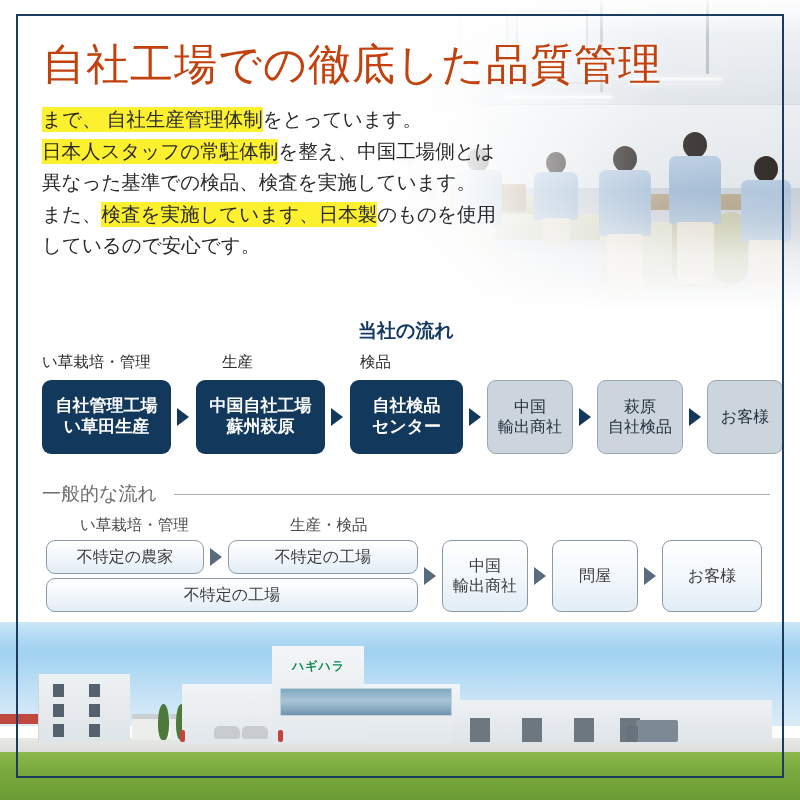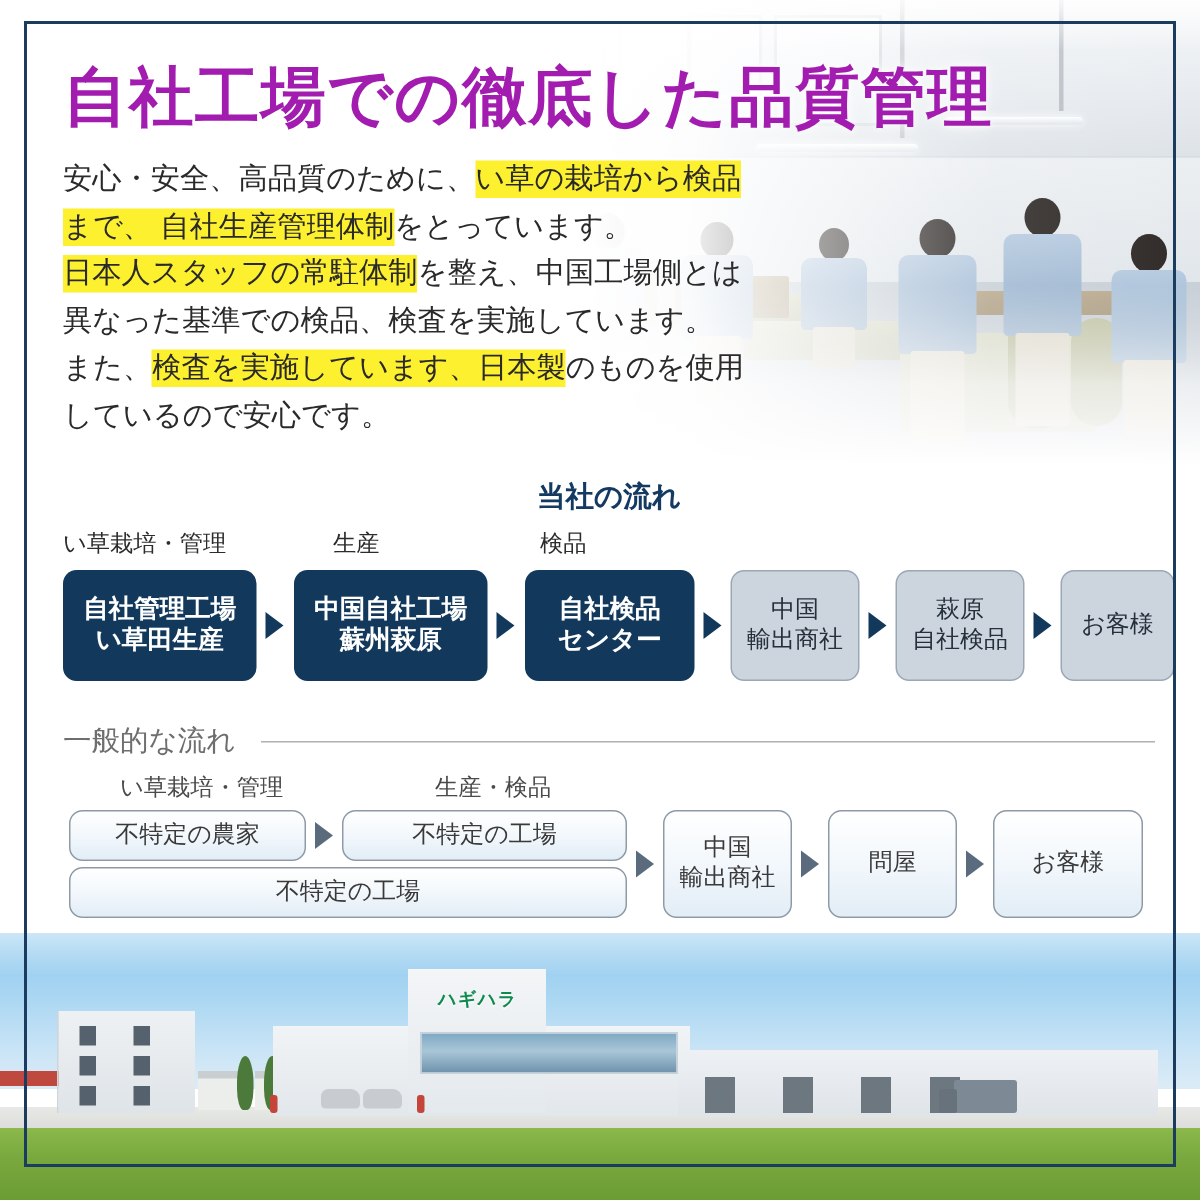--- a/index.html
+++ b/index.html
@@ -115,22 +115,22 @@
     border: 2px solid #1b3b5f;
     z-index: 40;
     pointer-events: none;
   }
 
   
   .content { position: absolute; inset: 0; z-index: 20; }
 
   .title {
     position: absolute; left: 42px; top: 36px;
-    font-size: 43px; font-weight: 700; letter-spacing: 1px;
-    color: #a21caf;
+    font-size: 43px; font-weight: 400; letter-spacing: 1px;
+    color: #c2410c;
     white-space: nowrap;
     text-shadow: 0 0 6px rgba(255,255,255,.85), 0 0 14px rgba(255,255,255,.7);
   }
 
   .lead {
     position: absolute; left: 42px; top: 104px;
     width: 520px;
     font-size: 19.5px; line-height: 31.5px;
     color: #2a2a2a;
   }
@@ -402,23 +402,20 @@
     <div class="pb-hydrant" style="left:278px;"></div>
     <div class="pb-fade"></div>
   </div>
 
   <div class="content">
 
     <h1 class="title">自社工場での徹底した品質管理</h1>
 
     <div class="lead">
       <div>
-        <span>安心・安全、高品質のために、</span><span class="hl">い草の栽培から検品</span>
-      </div>
-      <div>
         <span class="hl">まで、 自社生産管理体制</span><span>をとっています。</span>
       </div>
       <div>
         <span class="hl">日本人スタッフの常駐体制</span><span>を整え、中国工場側とは</span>
       </div>
       <div>
         <span>異なった基準での検品、検査を実施しています。</span>
       </div>
       <div>
         <span>また、</span><span class="hl">検査を実施しています、日本製</span><span>のものを使用</span>

